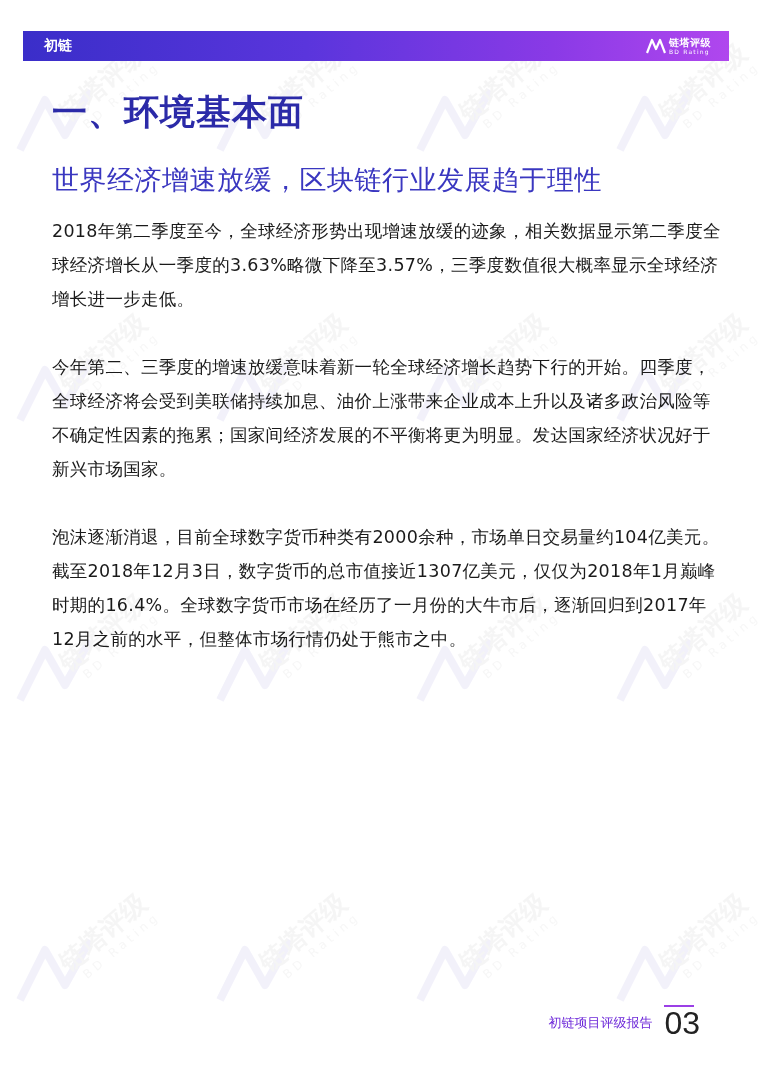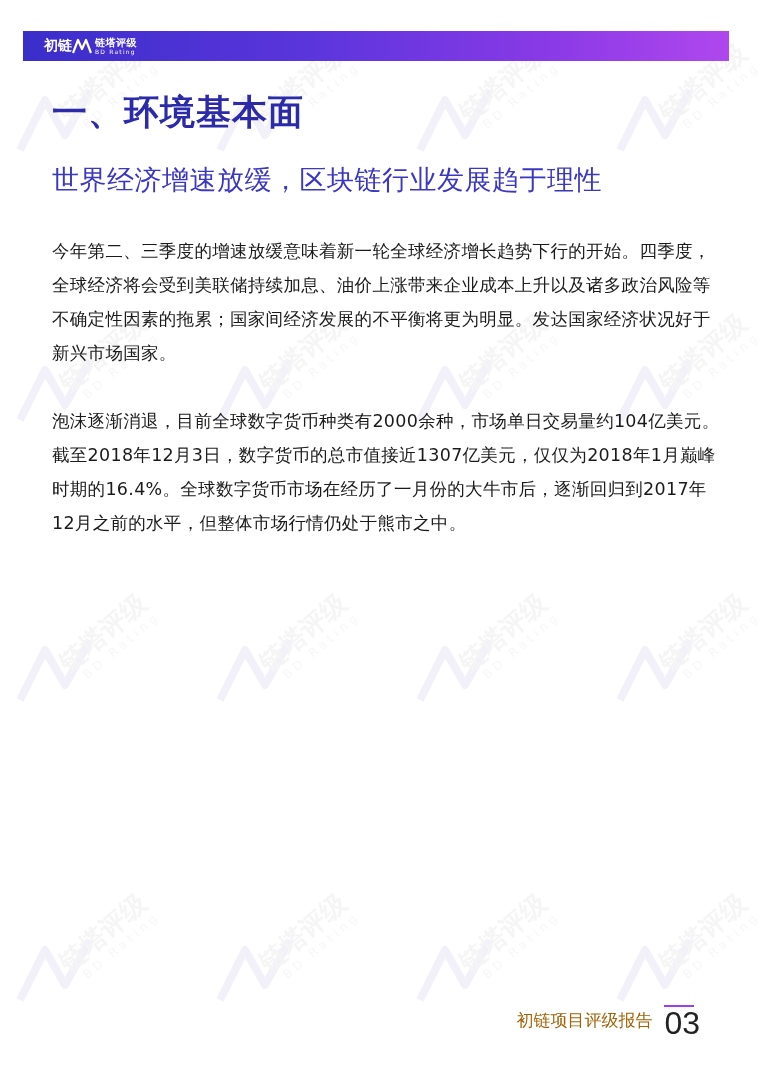--- a/index.html
+++ b/index.html
@@ -6,41 +6,41 @@
   body {
     width: 760px; height: 1075px; background: #ffffff; position: relative; overflow: hidden;
     font-family: "DejaVu Sans", "Liberation Sans", sans-serif;
   }
   .watermarks { position: absolute; inset: 0; pointer-events: none; z-index: 0; }
   .wm { position: absolute; width: 150px; height: 120px; opacity: 0.5; }
   .wm svg { width: 100%; height: 100%; }
   .header-bar {
     position: absolute; left: 23px; top: 31px; width: 706px; height: 30px;
     background: linear-gradient(90deg, #3a2ec9 0%, #5a35dc 40%, #8a3ae6 75%, #b047ee 100%);
-    display: flex; align-items: center; justify-content: flex-start; z-index: 2;
+    display: flex; align-items: center; justify-content: space-between; z-index: 2;
   }
   .header-title { color: #fff; font-size: 14px; font-weight: bold; margin-left: 21px; }
   .header-logo { display: flex; align-items: center; margin-right: 18px; color: #fff; }
   .header-logo svg { width: 20px; height: 16px; margin-right: 3px; }
   .logo-text { display: flex; flex-direction: column; line-height: 1; }
   .logo-cn { font-size: 10px; font-weight: bold; letter-spacing: 0.5px; }
   .logo-en { font-size: 6px; letter-spacing: 1.2px; margin-top: 1px; }
   .content { position: absolute; left: 52px; top: 80px; width: 670px; z-index: 1; }
   .section-title {
     font-size: 35px; font-weight: bold; color: #2b2aa8; margin: 6px 0 0 0; height: 52px; line-height: 52px;
     letter-spacing: 1px;
   }
   .section-subtitle {
     font-size: 27px; color: #3a37c0; height: 40px; line-height: 40px; letter-spacing: 0.5px;
   }
   .paragraph { font-size: 17.5px; color: #1a1a1a; line-height: 34px; margin: 0; letter-spacing: 0.3px; }
   .p1 { margin-top: 14px; }
   .p2, .p3, .p4 { margin-top: 34px; }
   .footer { position: absolute; right: 60px; top: 1008px; display: flex; align-items: flex-end; z-index: 2; }
-  .footer-label { font-size: 17px; color: #a16207; margin-right: 12px; margin-bottom: 6px; }
+  .footer-label { font-size: 13px; color: #6d28d9; margin-right: 12px; margin-bottom: 6px; }
   .page-num-wrap { position: relative; }
   .page-rule { position: absolute; top: -3px; left: 0; width: 30px; height: 2px; background: #9b3fe6; }
   .page-num { font-size: 32px; color: #222; line-height: 30px; font-family: "Liberation Sans", sans-serif; }
 </style>
 </head>
 <body>
 
 <div class="watermarks" id="wm-layer">
     <div class="wm" style="left: 10px; top: 40px;"><svg viewBox="0 0 150 120">
         <path d="M10 110 L35 60 L55 95 L80 50" fill="none" stroke="#e6e4f6" stroke-width="8" stroke-linejoin="round"></path>
@@ -165,20 +165,21 @@
     <div class="logo-text">
       <span class="logo-cn">链塔评级</span>
       <span class="logo-en">BD Rating</span>
     </div>
   </div>
 </div>
 
 <div class="content">
   <h1 class="section-title">一、环境基本面</h1>
   <h2 class="section-subtitle" style="font-weight:normal;margin-bottom:0;">世界经济增速放缓，区块链行业发展趋于理性</h2>
+  <p class="paragraph p1">2018年第二季度至今，全球经济形势出现增速放缓的迹象，相关数据显示第二季度全球经济增长从一季度的3.63%略微下降至3.57%，三季度数值很大概率显示全球经济增长进一步走低。</p>
   <p class="paragraph p2">今年第二、三季度的增速放缓意味着新一轮全球经济增长趋势下行的开始。四季度，全球经济将会受到美联储持续加息、油价上涨带来企业成本上升以及诸多政治风险等不确定性因素的拖累；国家间经济发展的不平衡将更为明显。发达国家经济状况好于新兴市场国家。</p>
   <p class="paragraph p4">泡沫逐渐消退，目前全球数字货币种类有2000余种，市场单日交易量约104亿美元。截至2018年12月3日，数字货币的总市值接近1307亿美元，仅仅为2018年1月巅峰时期的16.4%。全球数字货币市场在经历了一月份的大牛市后，逐渐回归到2017年12月之前的水平，但整体市场行情仍处于熊市之中。</p>
 </div>
 
 <div class="footer">
   <span class="footer-label">初链项目评级报告</span>
   <div class="page-num-wrap">
     <div class="page-rule"></div>
     <span class="page-num">03</span>
   </div>

